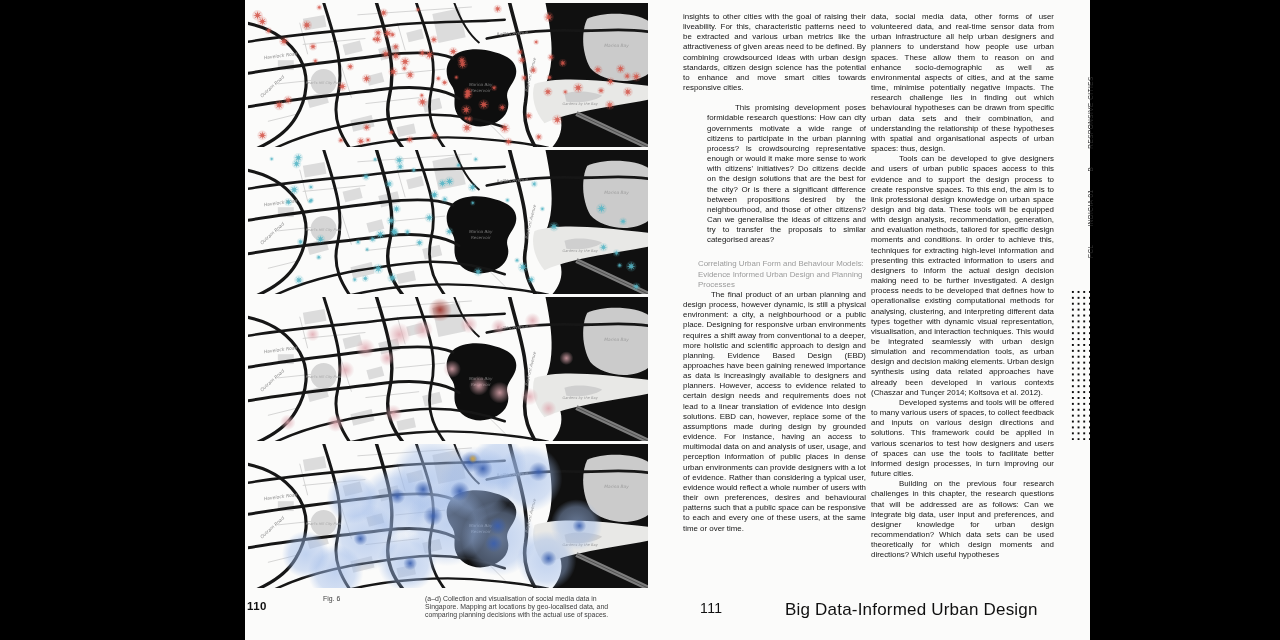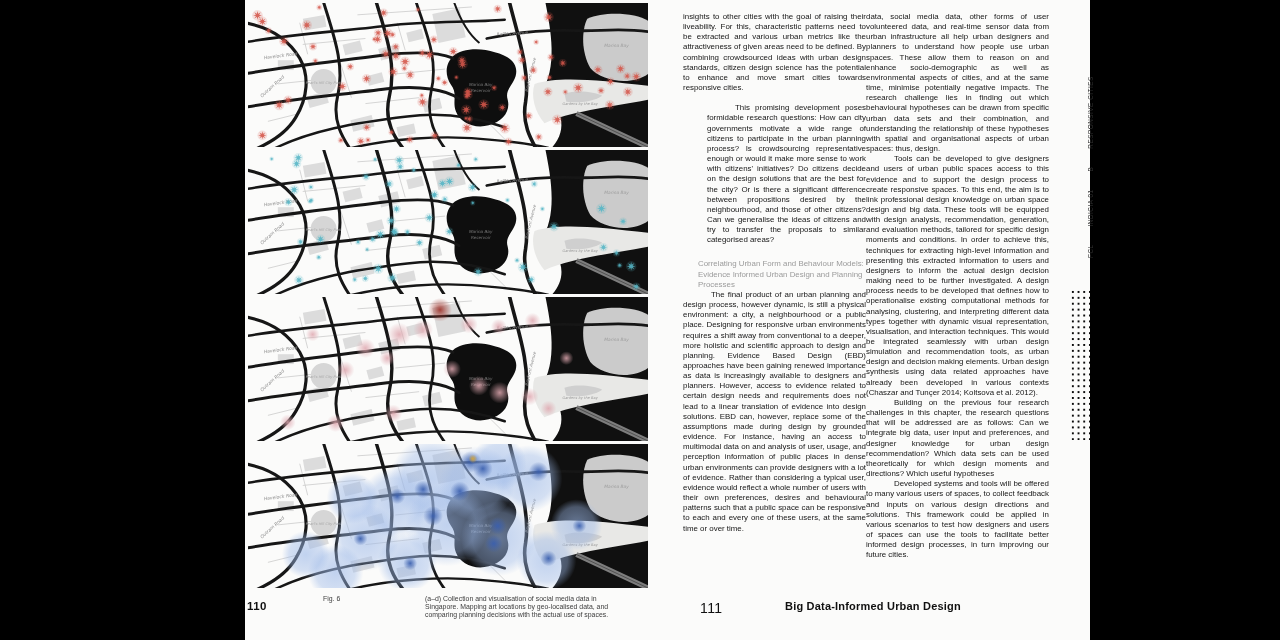--- a/index.html
+++ b/index.html
@@ -16,32 +16,32 @@
   .map svg{display:block;width:400px;height:144px;}
   .map-label-text{font-family:"DejaVu Sans",sans-serif;font-style:italic;}
 
   
   .caption-row{position:absolute;left:78px;top:595px;display:flex;gap:0;}
   .fig-label{width:102px;font-size:6.9px;color:#3c3c3c;}
   .fig-caption{width:188px;font-size:6.9px;line-height:8.2px;color:#3c3c3c;}
   .folio-left{position:absolute;left:2px;top:600px;font-size:11.5px;letter-spacing:.4px;color:#101010;font-weight:bold;}
 
   
-  .textcols{position:absolute;left:16px;top:12px;display:flex;}
+  .textcols{position:absolute;left:16px;top:12px;display:flex;gap:5px;}
   .col{width:183px;font-size:7.9px;line-height:10.15px;color:#161616;text-align:justify;
        hyphens:none;}
   .col p{margin:0;}
   p.ind{text-indent:28px;}
   p.gap{margin-top:10px;margin-left:24px;}
   .subhead{margin:14px 0 0 15px;font-weight:normal;font-size:7.9px;line-height:10.15px;
            color:#9b9b9b;text-align:left;}
 
   
   .folio-right{position:absolute;left:33px;top:600px;font-size:14px;letter-spacing:.4px;color:#101010;}
-  .running-title{position:absolute;left:118px;top:600px;font-size:11px;letter-spacing:.2px;color:#101010;font-weight:bold;}
+  .running-title{position:absolute;left:118px;top:600px;font-size:17px;letter-spacing:.2px;color:#101010;}
 
   
   .spine{position:absolute;left:420px;top:258px;transform-origin:0 0;transform:rotate(-90deg);
          display:flex;gap:18px;white-space:nowrap;font-size:6.4px;letter-spacing:.5px;color:#2e2e2e;}
   .dots{position:absolute;left:402px;top:288px;width:21px;height:152px;
         background-image:radial-gradient(circle,#0a0a0a 0.95px,transparent 1.15px);
         background-size:5.7px 5.9px;background-position:1px 1px;}
   .defs-holder{position:absolute;width:0;height:0;overflow:hidden;}
 </style>
 </head>
@@ -518,22 +518,22 @@
       <div class="textcols">
         <div class="col">
           <p>insights to other cities with the goal of raising their liveability. For this, characteristic patterns need to be extracted and various urban metrics like the attractiveness of given areas need to be defined. By combining crowdsourced ideas with urban design standards, citizen design science has the potential to enhance and move smart cities towards responsive cities.</p>
           <p class="ind gap">This promising development poses formidable research questions: How can city governments motivate a wide range of citizens to participate in the urban planning process? Is crowdsourcing representative enough or would it make more sense to work with citizens' initiatives? Do citizens decide on the design solutions that are the best for the city? Or is there a significant difference between propositions desired by the neighbourhood, and those of other citizens? Can we generalise the ideas of citizens and try to transfer the proposals to similar categorised areas?</p>
           <h3 class="subhead">Correlating Urban Form and Behaviour Models: Evidence Informed Urban Design and Planning Processes</h3>
           <p class="ind">The final product of an urban planning and design process, however dynamic, is still a physical environment: a city, a neighbourhood or a public place. Designing for responsive urban environments requires a shift away from conventional to a deeper, more holistic and scientific approach to design and planning. Evidence Based Design (EBD) approaches have been gaining renewed importance as data is increasingly available to designers and planners. However, access to evidence related to certain design needs and requirements does not lead to a linear translation of evidence into design solutions. EBD can, however, replace some of the assumptions made during design by grounded evidence. For instance, having an access to multimodal data on and analysis of user, usage, and perception information of public places in dense urban environments can provide designers with a lot of evidence. Rather than considering a typical user, evidence would reflect a whole number of users with their own preferences, desires and behavioural patterns such that a public space can be responsive to each and every one of these users, at the same time or over time.</p>
         </div>
         <div class="col">
           <p>data, social media data, other forms of user volunteered data, and real-time sensor data from urban infrastructure all help urban designers and planners to understand how people use urban spaces. These allow them to reason on and enhance socio-demographic as well as environmental aspects of cities, and at the same time, minimise potentially negative impacts. The research challenge lies in finding out which behavioural hypotheses can be drawn from specific urban data sets and their combination, and understanding the relationship of these hypotheses with spatial and organisational aspects of urban spaces: thus, design.</p>
           <p class="ind">Tools can be developed to give designers and users of urban public spaces access to this evidence and to support the design process to create responsive spaces. To this end, the aim is to link professional design knowledge on urban space design and big data. These tools will be equipped with design analysis, recommendation, generation, and evaluation methods, tailored for specific design moments and conditions. In order to achieve this, techniques for extracting high-level information and presenting this extracted information to users and designers to inform the actual design decision making need to be further investigated. A design process needs to be developed that defines how to operationalise existing computational methods for analysing, clustering, and interpreting different data types together with dynamic visual representation, visualisation, and interaction techniques. This would be integrated seamlessly with urban design simulation and recommendation tools, as urban design and decision making elements. Urban design synthesis using data related approaches have already been developed in various contexts (Chaszar and Tunçer 2014; Koltsova et al. 2012).</p>
+          <p class="ind">Developed systems and tools will be offered to many various users of spaces, to collect feedback and inputs on various design directions and solutions. This framework could be applied in various scenarios to test how designers and users of spaces can use the tools to facilitate better informed design processes, in turn improving our future cities.</p>
           <p class="ind">Building on the previous four research challenges in this chapter, the research questions that will be addressed are as follows: Can we integrate big data, user input and preferences, and designer knowledge for urban design recommendation? Which data sets can be used theoretically for which design moments and directions? Which useful hypotheses</p>
-          <p class="ind">Developed systems and tools will be offered to many various users of spaces, to collect feedback and inputs on various design directions and solutions. This framework could be applied in various scenarios to test how designers and users of spaces can use the tools to facilitate better informed design processes, in turn improving our future cities.</p>
         </div>
       </div>
       <div class="folio-right">111</div>
       <div class="running-title">Big Data-Informed Urban Design</div>
       <div class="spine">
         <span>FCL</span>
         <span>INDICIA 01</span>
         <span>B</span>
         <span>RESPONSIVE CITIES</span>
       </div>

